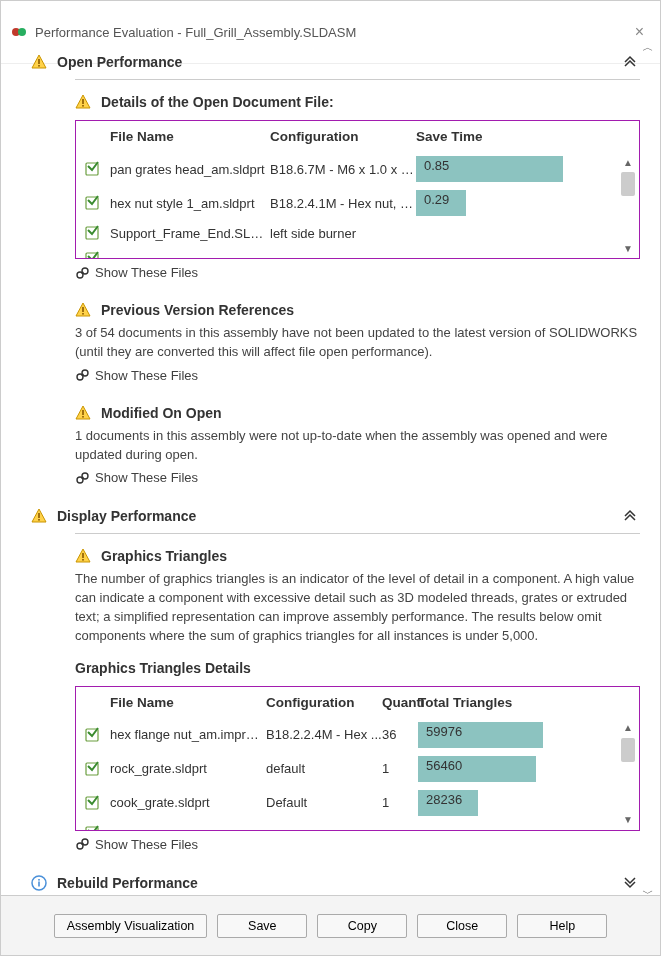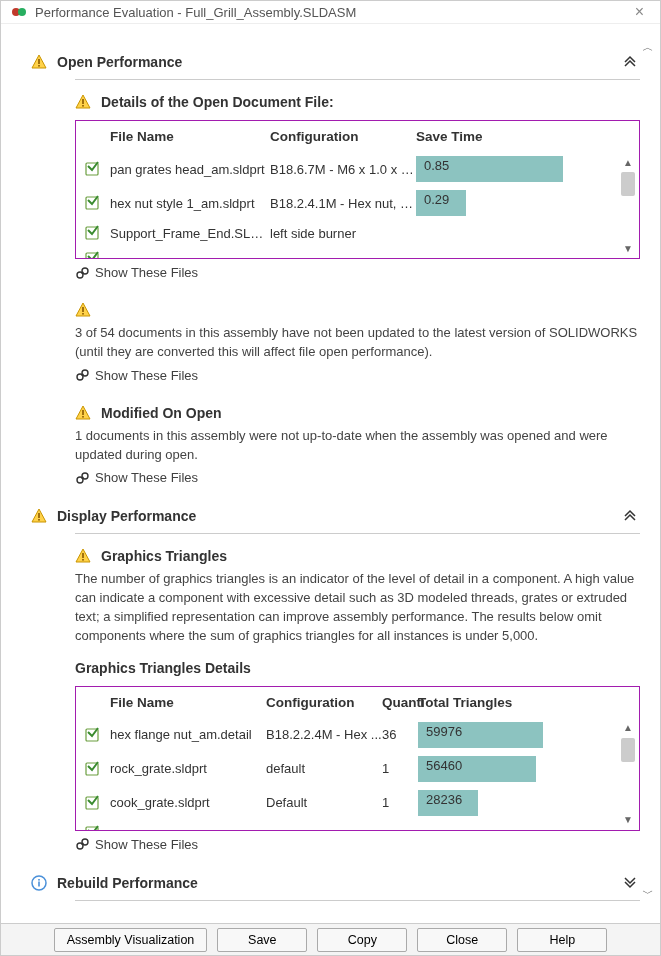--- a/index.html
+++ b/index.html
@@ -1,17 +1,17 @@
 <!DOCTYPE html>
 <html><head>
 <meta charset="utf-8">
 <style>
   * { box-sizing: border-box; margin: 0; padding: 0; }
   body { font-family: "Segoe UI", Arial, sans-serif; font-size: 13px; color: #333; background: #fff; width: 661px; height: 956px; overflow: hidden; border: 1px solid #ccc; position: relative; }
-  .titlebar { display:flex; align-items:center; padding: 2px 10px; border-bottom: 1px solid #eee; font-size: 13px; color:#555; }
+  .titlebar { display:flex; align-items:center; padding: 22px 10px; border-bottom: 1px solid #eee; font-size: 13px; color:#555; }
   .titlebar .app-icon { width:16px; height:16px; margin-right:8px; }
   .titlebar .close { margin-left:auto; font-size:16px; color:#888; padding: 0 6px; cursor:pointer; }
   .content { position:absolute; top:32px; bottom:48px; left:0; right:0; overflow-y:auto; padding: 14px 20px 14px 30px; }
   .section-header { display:flex; align-items:center; margin: 6px 0 4px 0; }
   .section-header .section-title { font-weight:600; font-size:14px; color:#333; margin-left:10px; flex:1; }
   .section-hr { border-top:1px solid #ccc; margin: 8px 0 14px 0; margin-left:44px; }
   .subsection { margin-left: 44px; margin-bottom: 22px; }
   .subhead { display:flex; align-items:center; margin-bottom:6px; }
   .subhead .subtitle { font-weight:600; font-size:14px; color:#333; margin-left:10px; }
   .subtext { color:#444; font-size:13px; line-height:1.45; margin-bottom:6px; }
@@ -30,21 +30,21 @@
   .bar-bg { position:absolute; left:0; top:0; bottom:0; background:#8cc3c0; }
   .bar-txt { position:relative; padding-left:8px; line-height:20px; color:#333; }
   .scrolltrack { position:absolute; right:2px; top:2px; bottom:2px; width:18px; display:flex; flex-direction:column; align-items:center; justify-content:space-between; }
   .sc-btn { width:16px; height:16px; color:#666; display:flex; align-items:center; justify-content:center; cursor:pointer; font-size:10px; }
   .sc-thumb { width:14px; background:#ccc; flex:0 0 24px; border-radius:2px; margin-top:2px; }
   .warn-icon svg, .info-icon svg { display:block; }
   .chevrons { width:18px; height:18px; color:#444; align-self:center; }
   .collapse-chevron { margin-left:auto; }
   .outer-scroll { position:absolute; right:4px; top:38px; bottom:54px; width:16px; display:flex; flex-direction:column; align-items:center; justify-content:space-between; }
   .outer-scroll .sc-btn { font-size:11px; }
-  .footer { position:absolute; left:0; right:0; bottom:0; height:32px; border-top:1px solid #ccc; background:#f4f4f4; display:flex; align-items:center; justify-content:center; gap:10px; padding:0 16px; }
+  .footer { position:absolute; left:0; right:0; bottom:0; height:60px; border-top:1px solid #ccc; background:#f4f4f4; display:flex; align-items:center; justify-content:center; gap:10px; padding:0 16px; }
   .footer button { min-width:90px; height:24px; font-size:12.5px; background:#f8f8f8; border:1px solid #aaa; border-radius:2px; cursor:pointer; padding:0 12px; }
   .footer button.wide { min-width:150px; }
   
   .t1 .c-name { width:160px; }
   .t1 .c-config { width:146px; }
   .t1 .c-metric { width:150px; }
   
   .t2 .c-name { width:156px; }
   .t2 .c-config { width:116px; }
   .t2 .c-qty { width:36px; }
@@ -173,20 +173,21 @@
     </div>
   </div>
 
   <div class="subsection">
     <div class="subhead">
       <span class="warn-icon">
           <svg width="16" height="16">
             <use href="#warn"></use>
           </svg>
         </span>
+      <span class="subtitle">Previous Version References</span>
     </div>
     <div class="subtext">3 of 54 documents in this assembly have not been updated to the latest version of SOLIDWORKS (until they are converted this will affect file open performance).</div>
     <div class="show-link-row">
       <span class="link-icon"><svg width="14" height="14">
             <use href="#linkic"></use>
           </svg></span>
       <span class="show-link">Show These Files</span>
     </div>
   </div>
 
@@ -238,21 +239,21 @@
         <div class="c-name">File Name</div>
         <div class="c-config">Configuration</div>
         <div class="c-qty">Quanti</div>
         <div class="c-metric">Total Triangles</div>
       </div>
       <div class="ft-body h112" id="tb2">
         <div class="ft-row">
             <span class="file-icon"><svg width="18" height="18">
                 <use href="#fileic"></use>
               </svg></span>
-            <span class="c-name">hex flange nut_am.detail</span>
+            <span class="c-name">hex flange nut_am.improve</span>
             <span class="c-config">B18.2.2.4M - Hex ...</span>
             <span class="c-qty">36</span>
             <span class="c-metric bar-cell"><span class="bar-bg" style="width:98%"></span><span class="bar-txt">59976</span></span>
           </div>
           <div class="ft-row">
             <span class="file-icon"><svg width="18" height="18">
                 <use href="#fileic"></use>
               </svg></span>
             <span class="c-name">rock_grate.sldprt</span>
             <span class="c-config">default</span>

